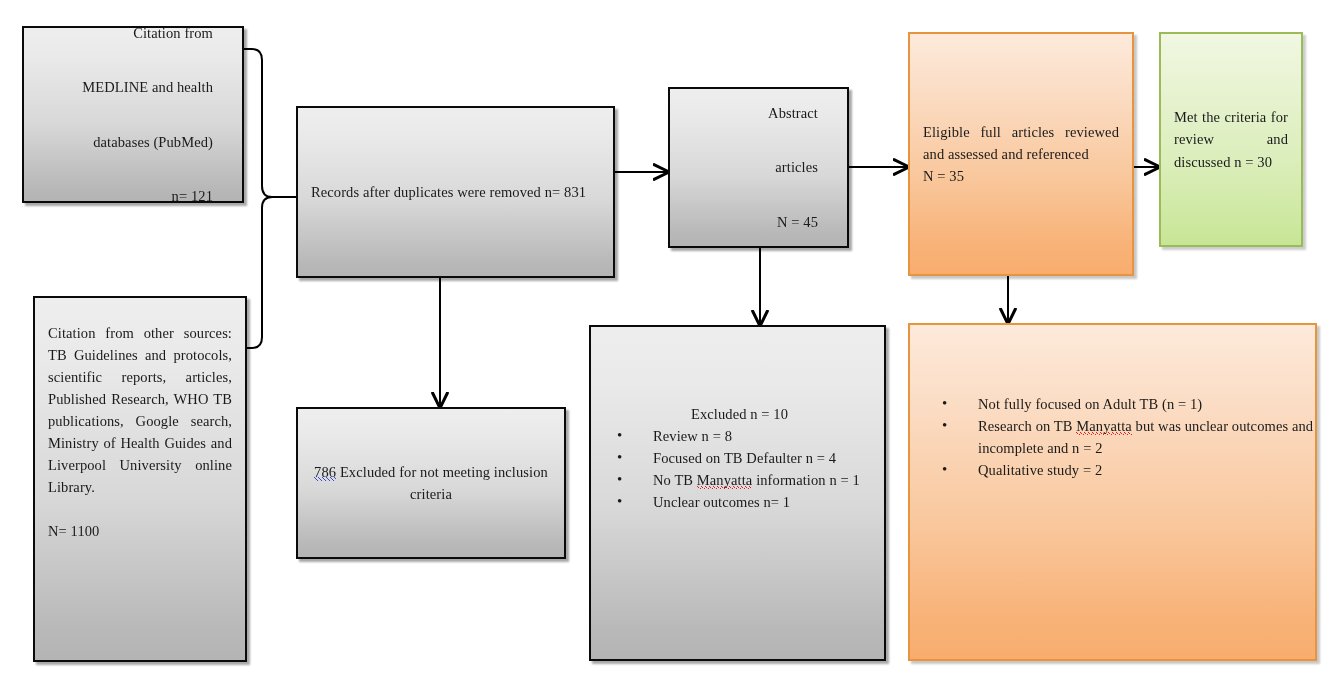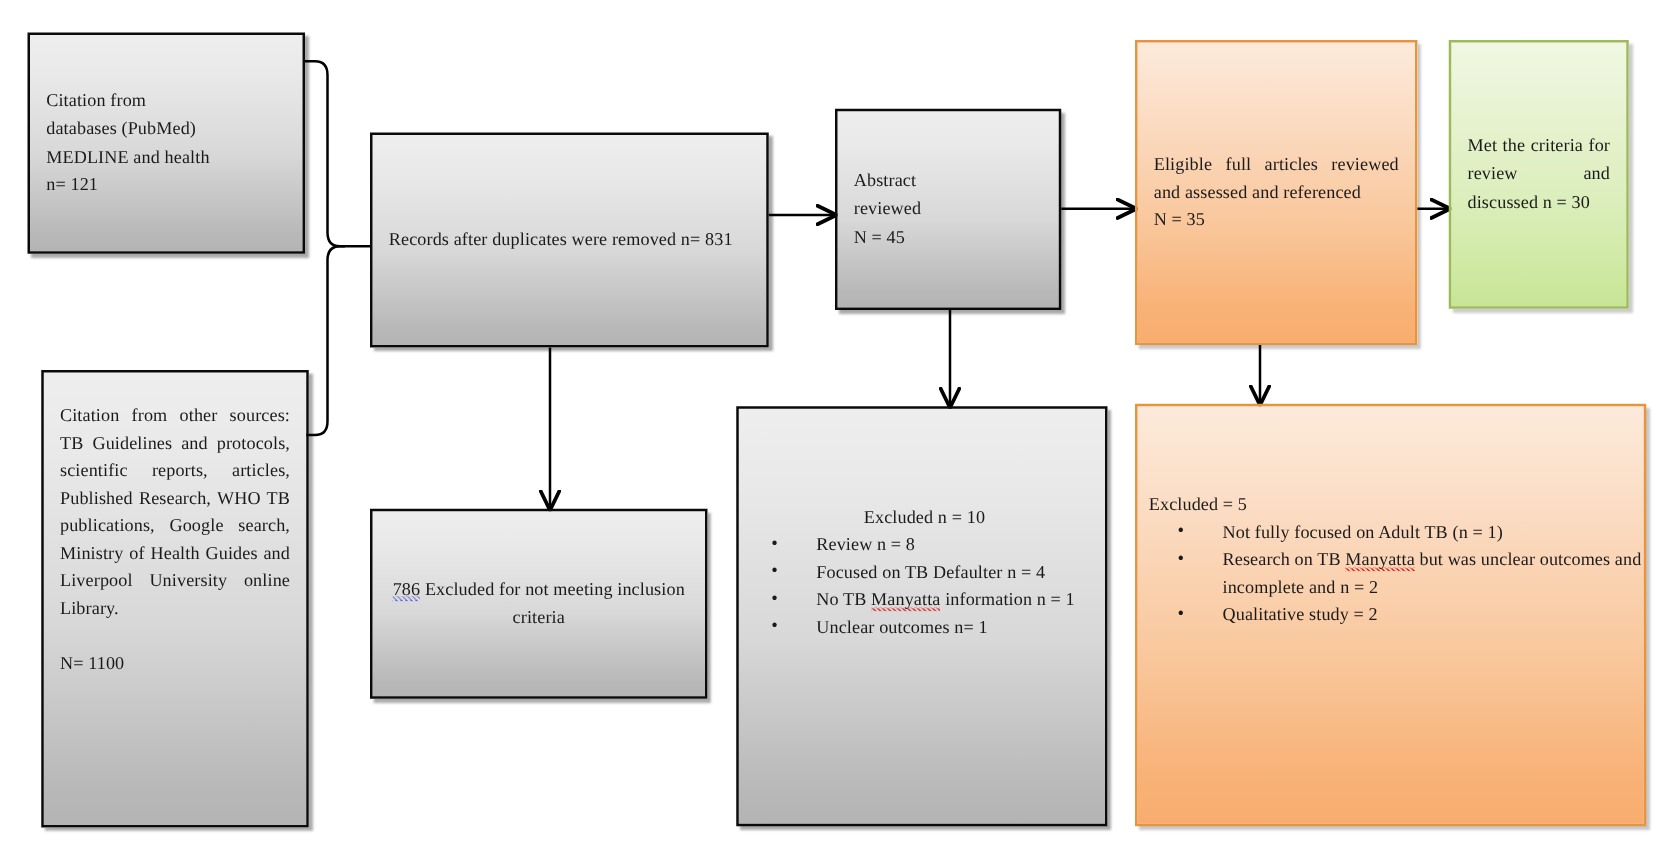--- a/index.html
+++ b/index.html
@@ -51,21 +51,22 @@
     padding: 0 13px;
   }
   .just {
     text-align: justify;
     text-align-last: left;
   }
   .center {
     text-align: center;
   }
   .lines p {
-    margin: 0;
+    margin: 16px;
+    text-align: right;
   }
   ul.bullets {
     margin: 0;
     padding: 0 0 0 26px;
     list-style: none;
   }
   ul.bullets li {
     position: relative;
     padding-left: 36px;
     margin: 0;
@@ -128,22 +129,22 @@
 
     <line x1="760" y1="248" x2="760" y2="325" stroke="#000000" stroke-width="2" marker-end="url(#arrowhead)"></line>
 
     <line x1="1117" y1="167" x2="1159" y2="167" stroke="#000000" stroke-width="2" marker-end="url(#arrowhead)"></line>
 
     <line x1="1008" y1="276" x2="1008" y2="323" stroke="#000000" stroke-width="2" marker-end="url(#arrowhead)"></line>
   </svg>
 
   <div class="box grey pad lines" style="left:22px; top:26px; width:222px; height:177px;">
     <p>Citation from</p>
+    <p>MEDLINE and health</p>
     <p>databases (PubMed)</p>
-    <p>MEDLINE and health</p>
     <p>n= 121</p>
   </div>
 
   <div class="box grey pad" style="left:33px; top:296px; width:214px; height:366px; justify-content:flex-start; padding-top:24px;">
     <div class="just">Citation from other sources: TB Guidelines and protocols, scientific reports, articles, Published Research, WHO TB publications, Google search, Ministry of Health Guides and Liverpool University online Library.</div>
     <div style="height:1.5em;"></div>
     <div>N= 1100</div>
   </div>
 
   <div class="box grey pad" style="left:296px; top:106px; width:319px; height:172px;">
@@ -152,21 +153,21 @@
 
   <div class="box grey pad center" style="left:296px; top:407px; width:270px; height:152px;">
     <div>
       <span class="sq-blue">786</span>
       <span>Excluded for not meeting inclusion criteria</span>
     </div>
   </div>
 
   <div class="box grey pad lines" style="left:668px; top:87px; width:181px; height:161px;">
     <p>Abstract</p>
-    <p>reviewed</p>
+    <p>articles</p>
     <p>N = 45</p>
   </div>
 
   <div class="box grey" style="left:589px; top:325px; width:297px; height:336px; justify-content:flex-start; padding-top:76px;">
     <div style="padding-left:100px;">Excluded n = 10</div>
     <ul class="bullets">
       <li><span>Review n = 8</span></li>
       <li><span>Focused on TB Defaulter n = 4</span></li>
       <li><span>No TB </span><span class="sq-red">Manyatta</span><span> information n = 1</span></li>
       <li><span>Unclear outcomes n= 1</span></li>
@@ -176,21 +177,20 @@
   <div class="box orange pad" style="left:908px; top:32px; width:226px; height:244px;">
     <div class="just">Eligible full articles reviewed and assessed and referenced</div>
     <div>N = 35</div>
   </div>
 
   <div class="box green pad" style="left:1159px; top:32px; width:144px; height:215px;">
     <div class="just">Met the criteria for review and discussed n = 30</div>
   </div>
 
   <div class="box orange" style="left:908px; top:323px; width:409px; height:338px; justify-content:flex-start; padding-top:68px;">
-    <div style="padding-left:9px;">Excluded = 5</div>
     <ul class="bullets" style="padding-left:32px;">
       <li><span>Not fully focused on Adult TB (n = 1)</span></li>
       <li><span>Research on TB </span><span class="sq-red">Manyatta</span><span> but was unclear outcomes and incomplete and n = 2</span></li>
       <li><span>Qualitative study = 2</span></li>
     </ul>
   </div>
 
 </div>
 
 </body></html>

